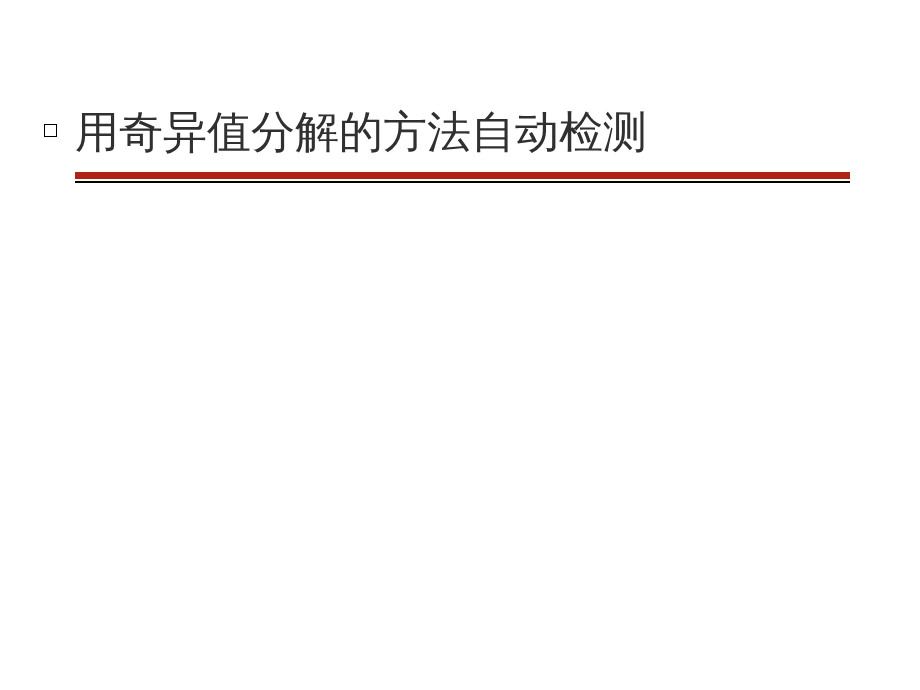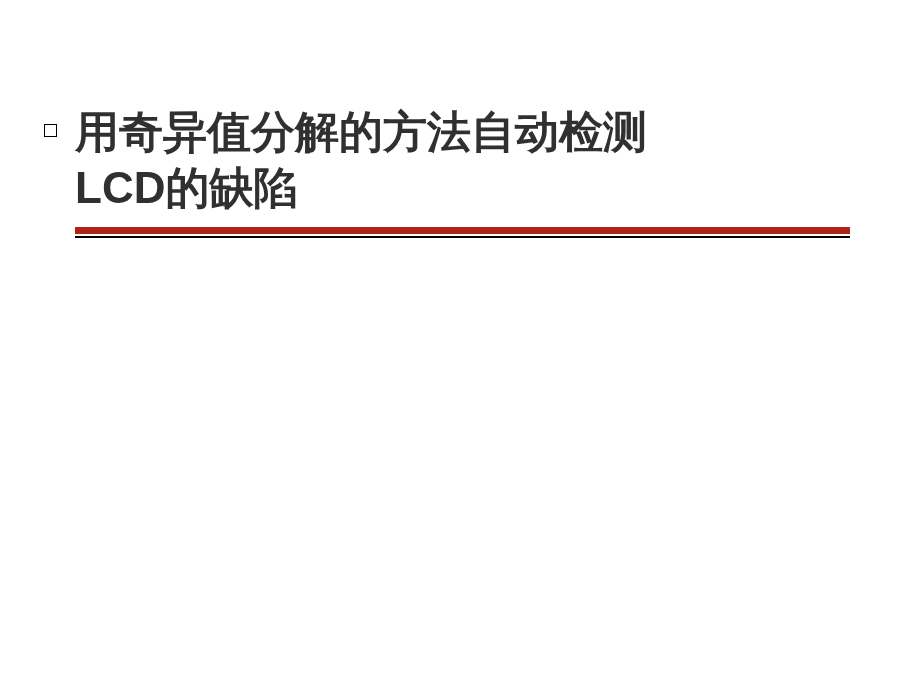--- a/index.html
+++ b/index.html
@@ -1,19 +1,18 @@
 <!DOCTYPE html>
 <html><head>
   <meta charset="utf-8">
   <style>
     * {
       margin: 0;
       padding: 0;
       box-sizing: border-box;
-      font-weight: bold;
     }
     body {
       width: 920px;
       height: 690px;
       background: #ffffff;
       font-family: "SimSun", "宋体", serif;
       position: relative;
     }
     .slide {
       width: 100%;
@@ -55,17 +54,16 @@
       width: 100%;
     }
   </style>
 </head>
 <body>
 
 <div class="slide">
   <div class="bullet-marker"></div>
   <div class="title-block">
     <div class="title-line">用奇异值分解的方法自动检测</div>
-    <div class="title-line title-line-2">LCD的缺陷</div>
     <div class="underline-thick"></div>
     <div class="underline-thin"></div>
   </div>
 </div>
 
 </body></html>

